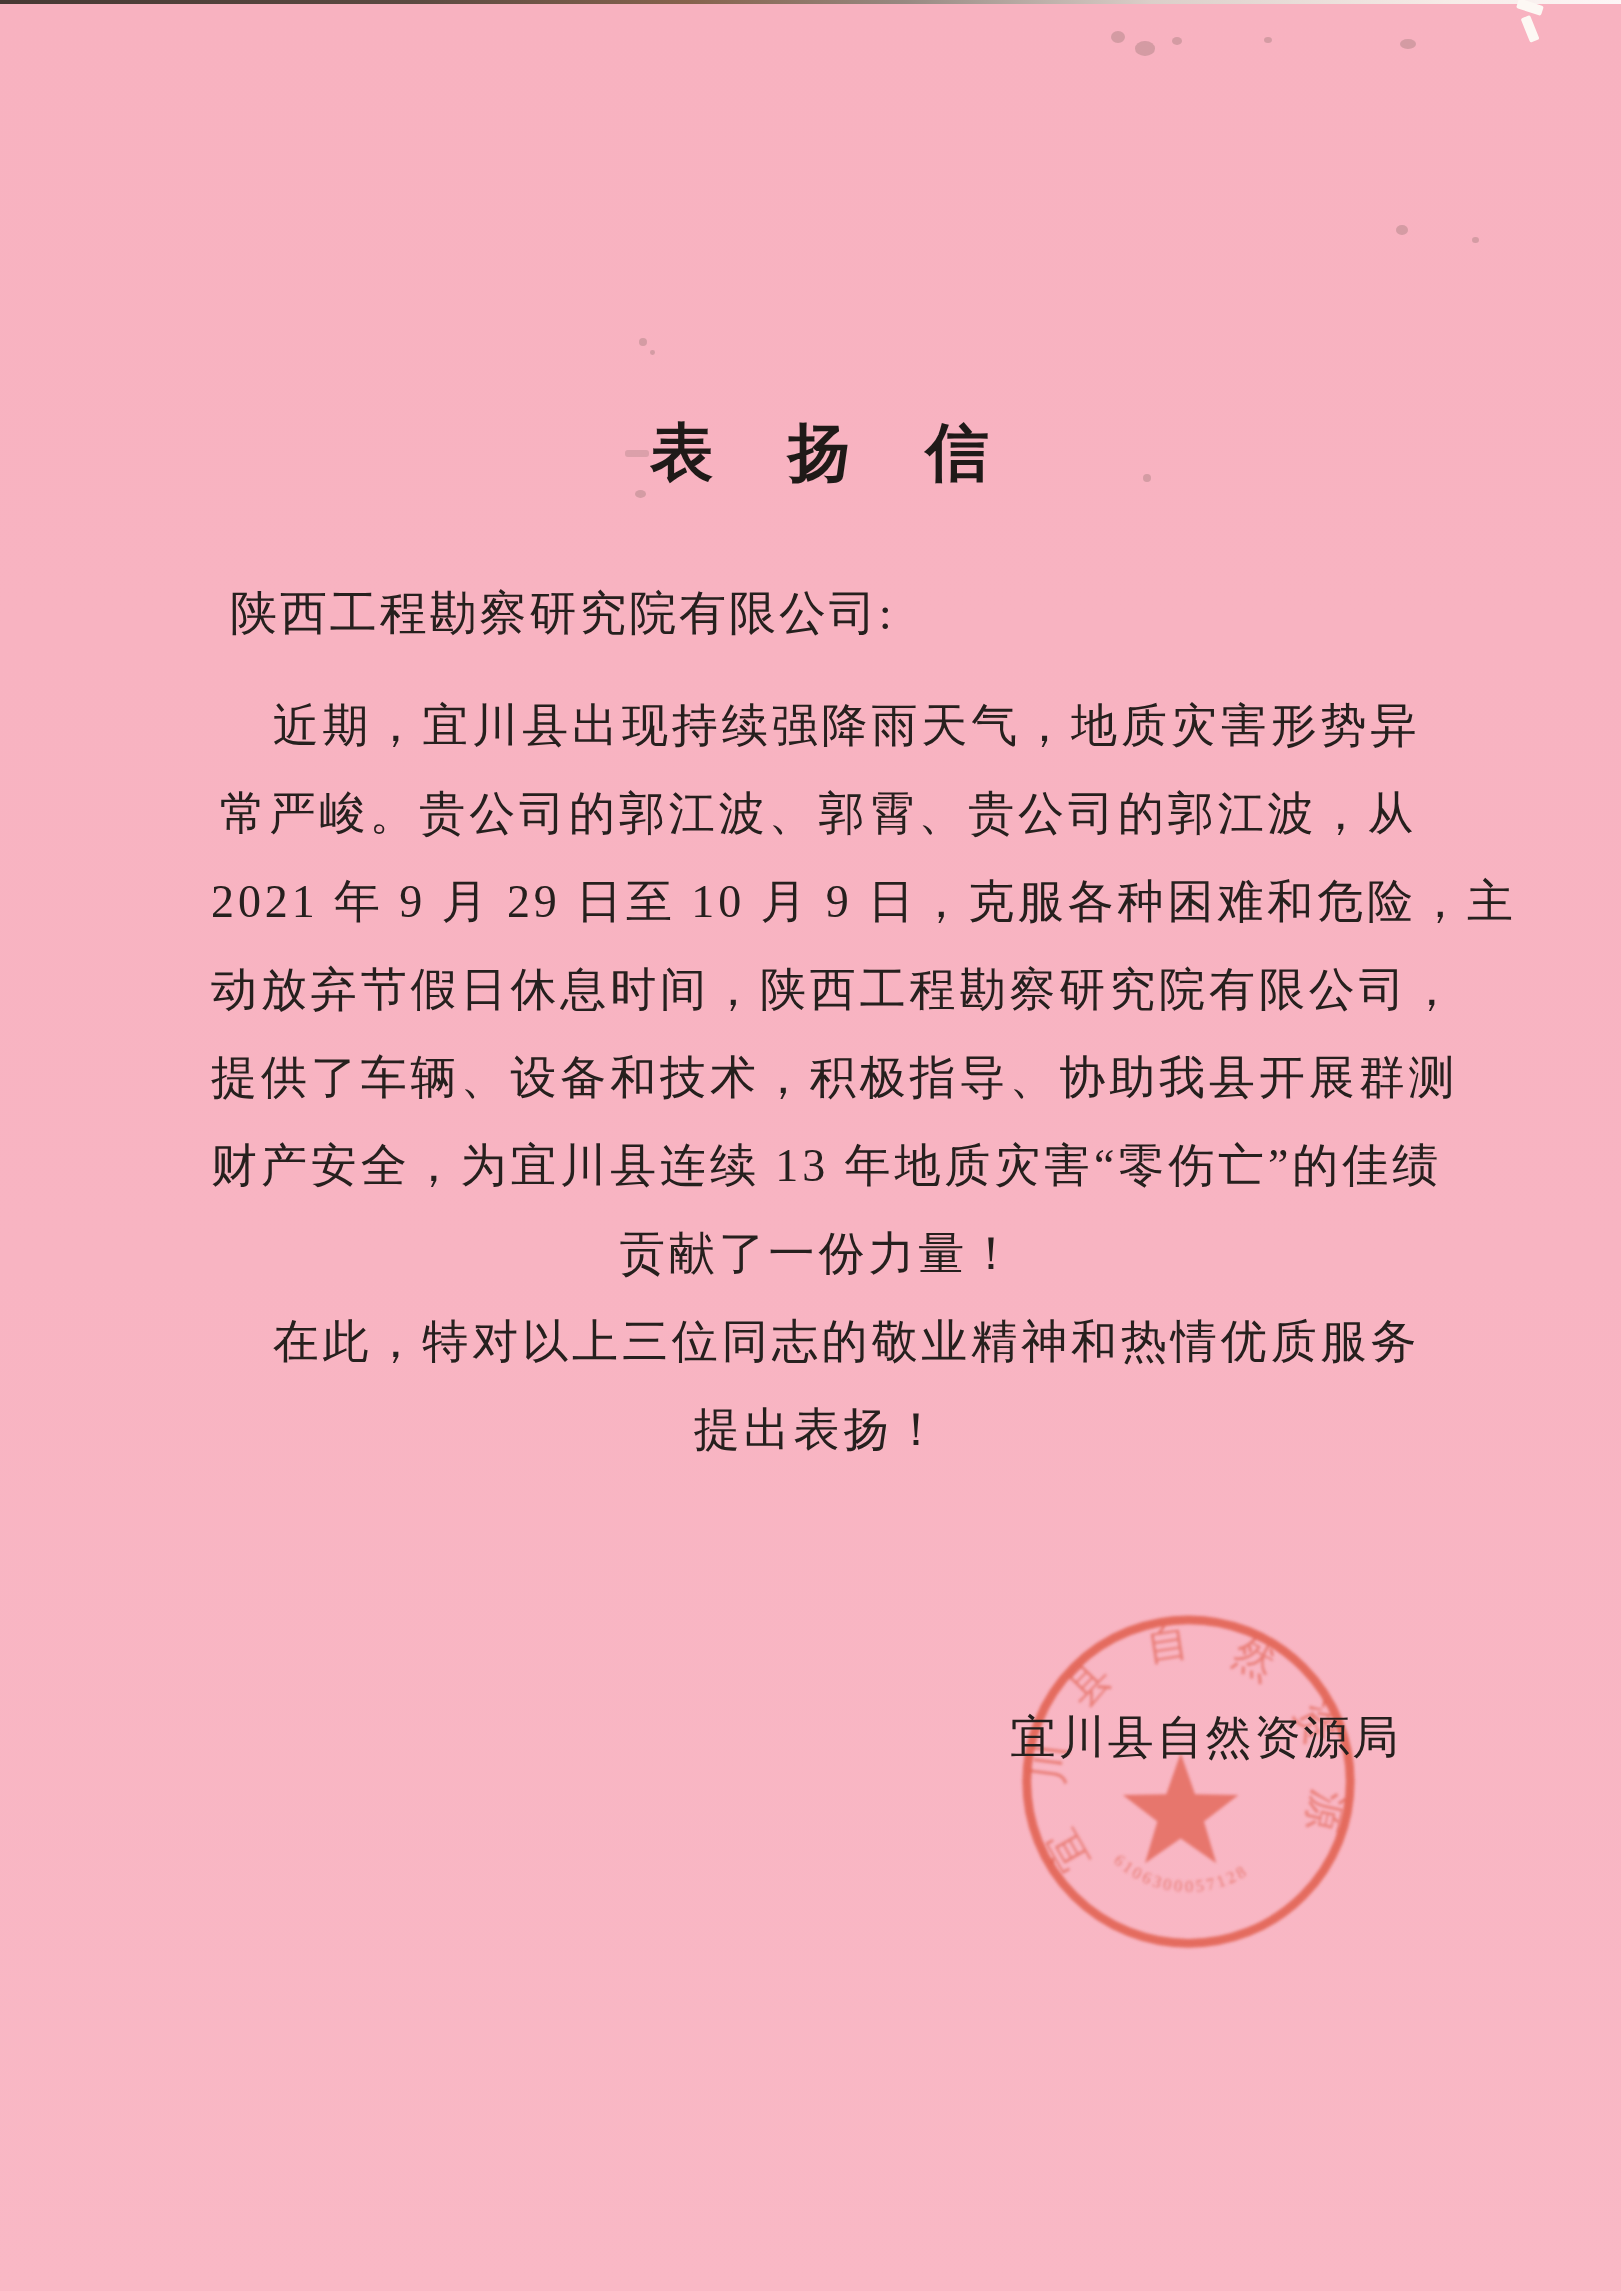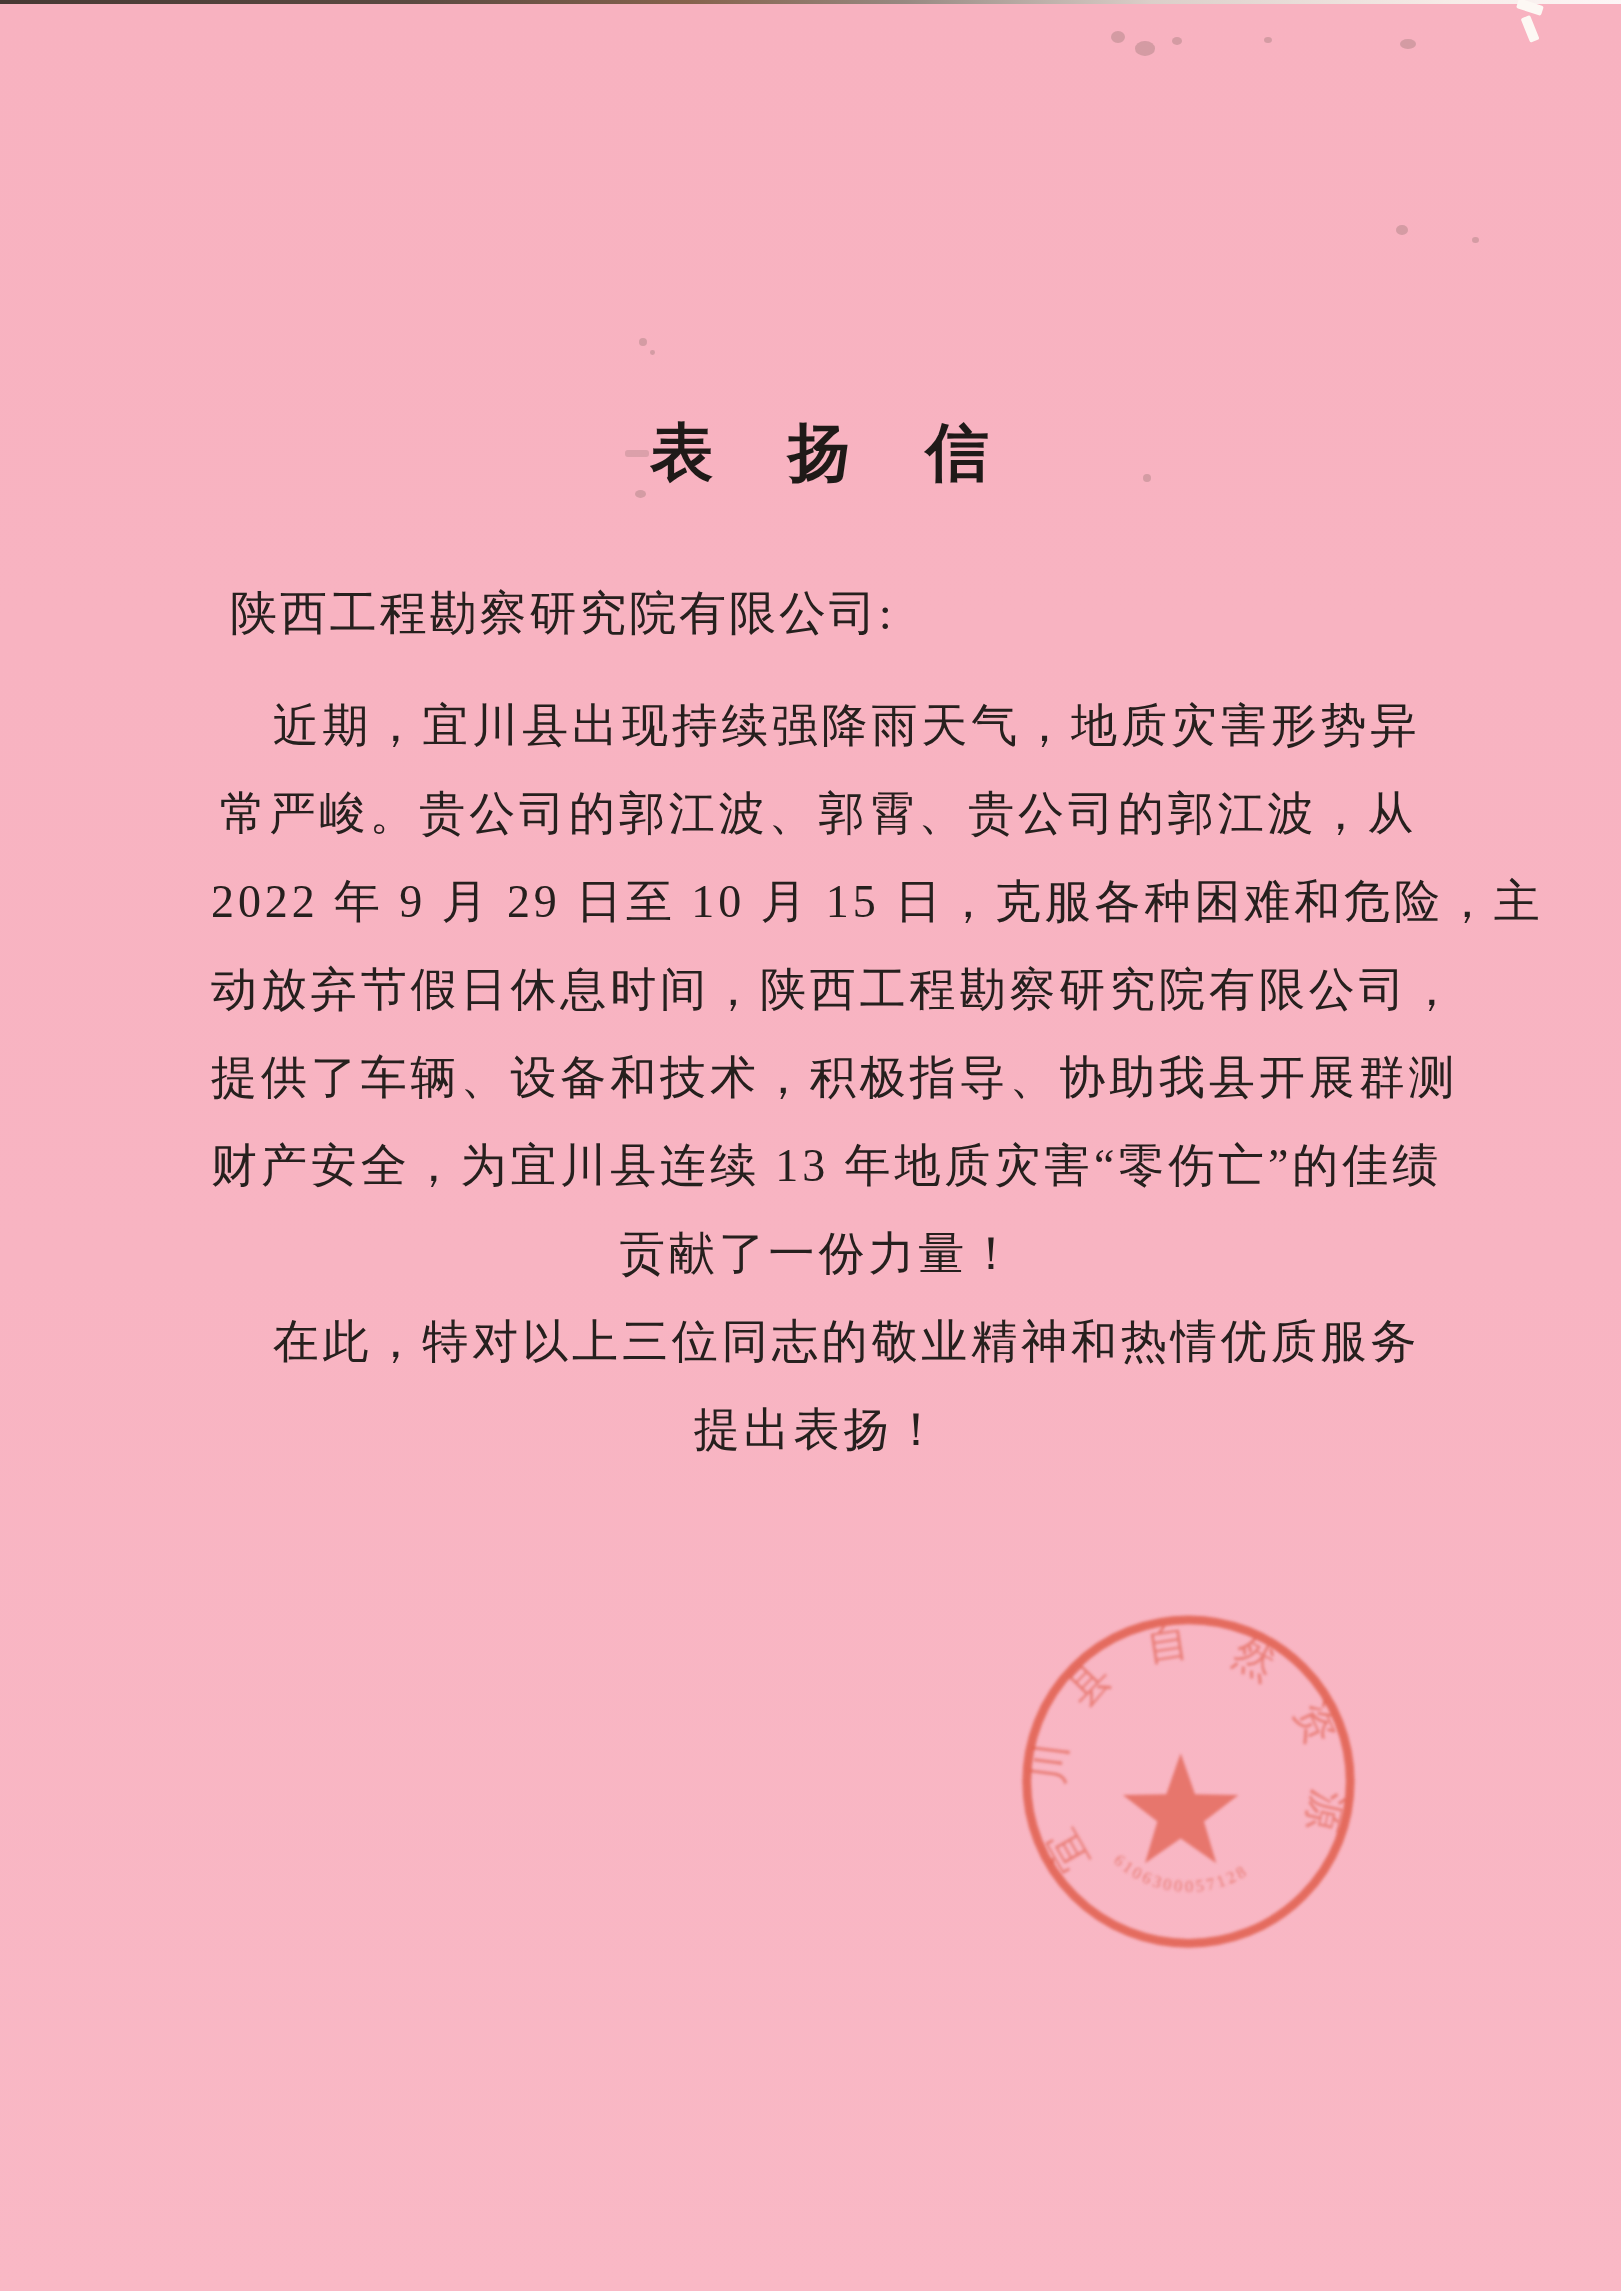--- a/index.html
+++ b/index.html
@@ -59,29 +59,30 @@
   <div class="smudge" style="left:635px;top:490px;width:10.8px;height:7.8px;"></div>
   <div class="smudge" style="left:1143px;top:474px;width:7.8px;height:7.8px;"></div>
 
   <h1 class="title">表　扬　信</h1>
 
   <div class="salutation">陕西工程勘察研究院有限公司:</div>
 
   <div class="body-block">
     <div class="line indent">近期，宜川县出现持续强降雨天气，地质灾害形势异</div>
     <div class="line">常严峻。贵公司的郭江波、郭霄、贵公司的郭江波，从</div>
-    <div class="line">2022 年 9 月 29 日至 10 月 15 日，克服各种困难和危险，主</div>
+    <div class="line">2021 年 9 月 29 日至 10 月 9 日，克服各种困难和危险，主</div>
     <div class="line">动放弃节假日休息时间，陕西工程勘察研究院有限公司，</div>
     <div class="line">提供了车辆、设备和技术，积极指导、协助我县开展群测</div>
     <div class="line">财产安全，为宜川县连续 13 年地质灾害“零伤亡”的佳绩</div>
     <div class="line">贡献了一份力量！</div>
     <div class="line indent">在此，特对以上三位同志的敬业精神和热情优质服务</div>
     <div class="line">提出表扬！</div>
   </div>
 
+  <div class="signature">宜川县自然资源局</div>
 
   <svg class="seal" width="345" height="345" viewBox="0 0 352 352">
     <defs>
       <filter id="stampblur" x="-20%" y="-20%" width="140%" height="140%">
         <feGaussianBlur stdDeviation="1.4"></feGaussianBlur>
       </filter>
       <path id="ringPath" d="M 78 254 A 128 128 0 1 1 274 254" fill="none"></path>
       <path id="serialPath" d="M 96 251 A 112 112 0 0 0 256 251" fill="none"></path>
     </defs>
     <circle cx="176" cy="172" r="165" fill="none" stroke="#dd4f38" stroke-width="9" opacity="0.72" filter="url(#stampblur)"></circle>

